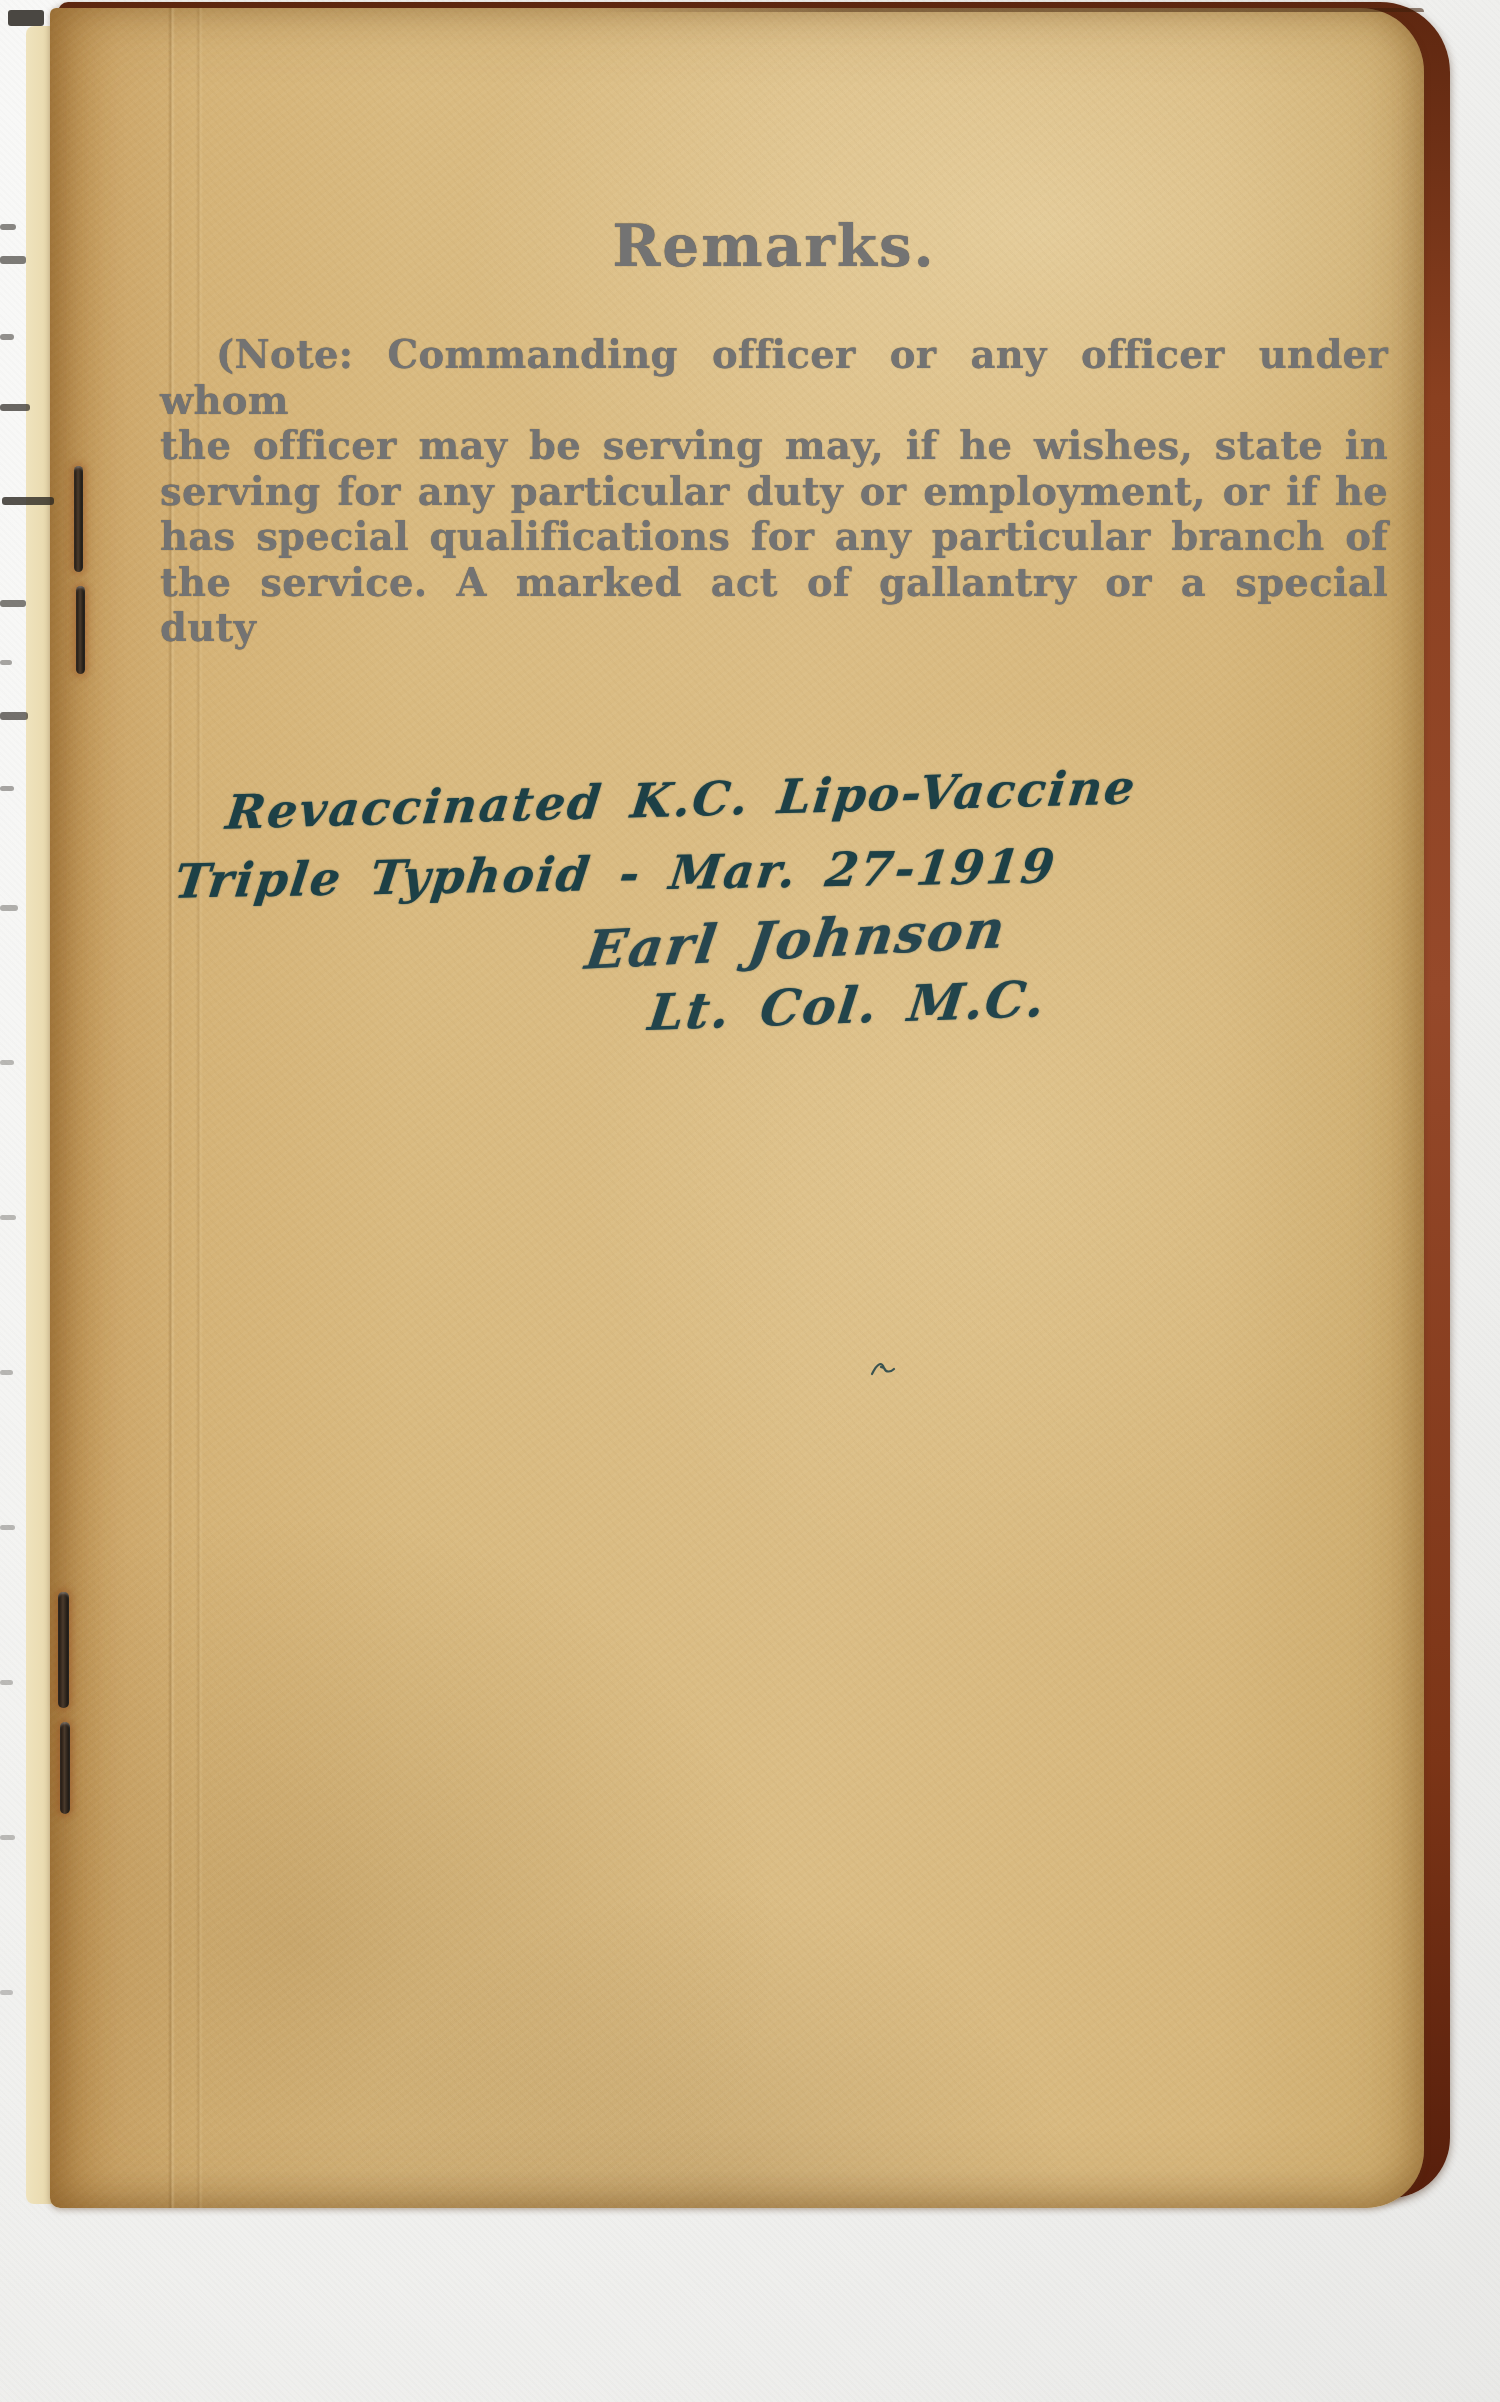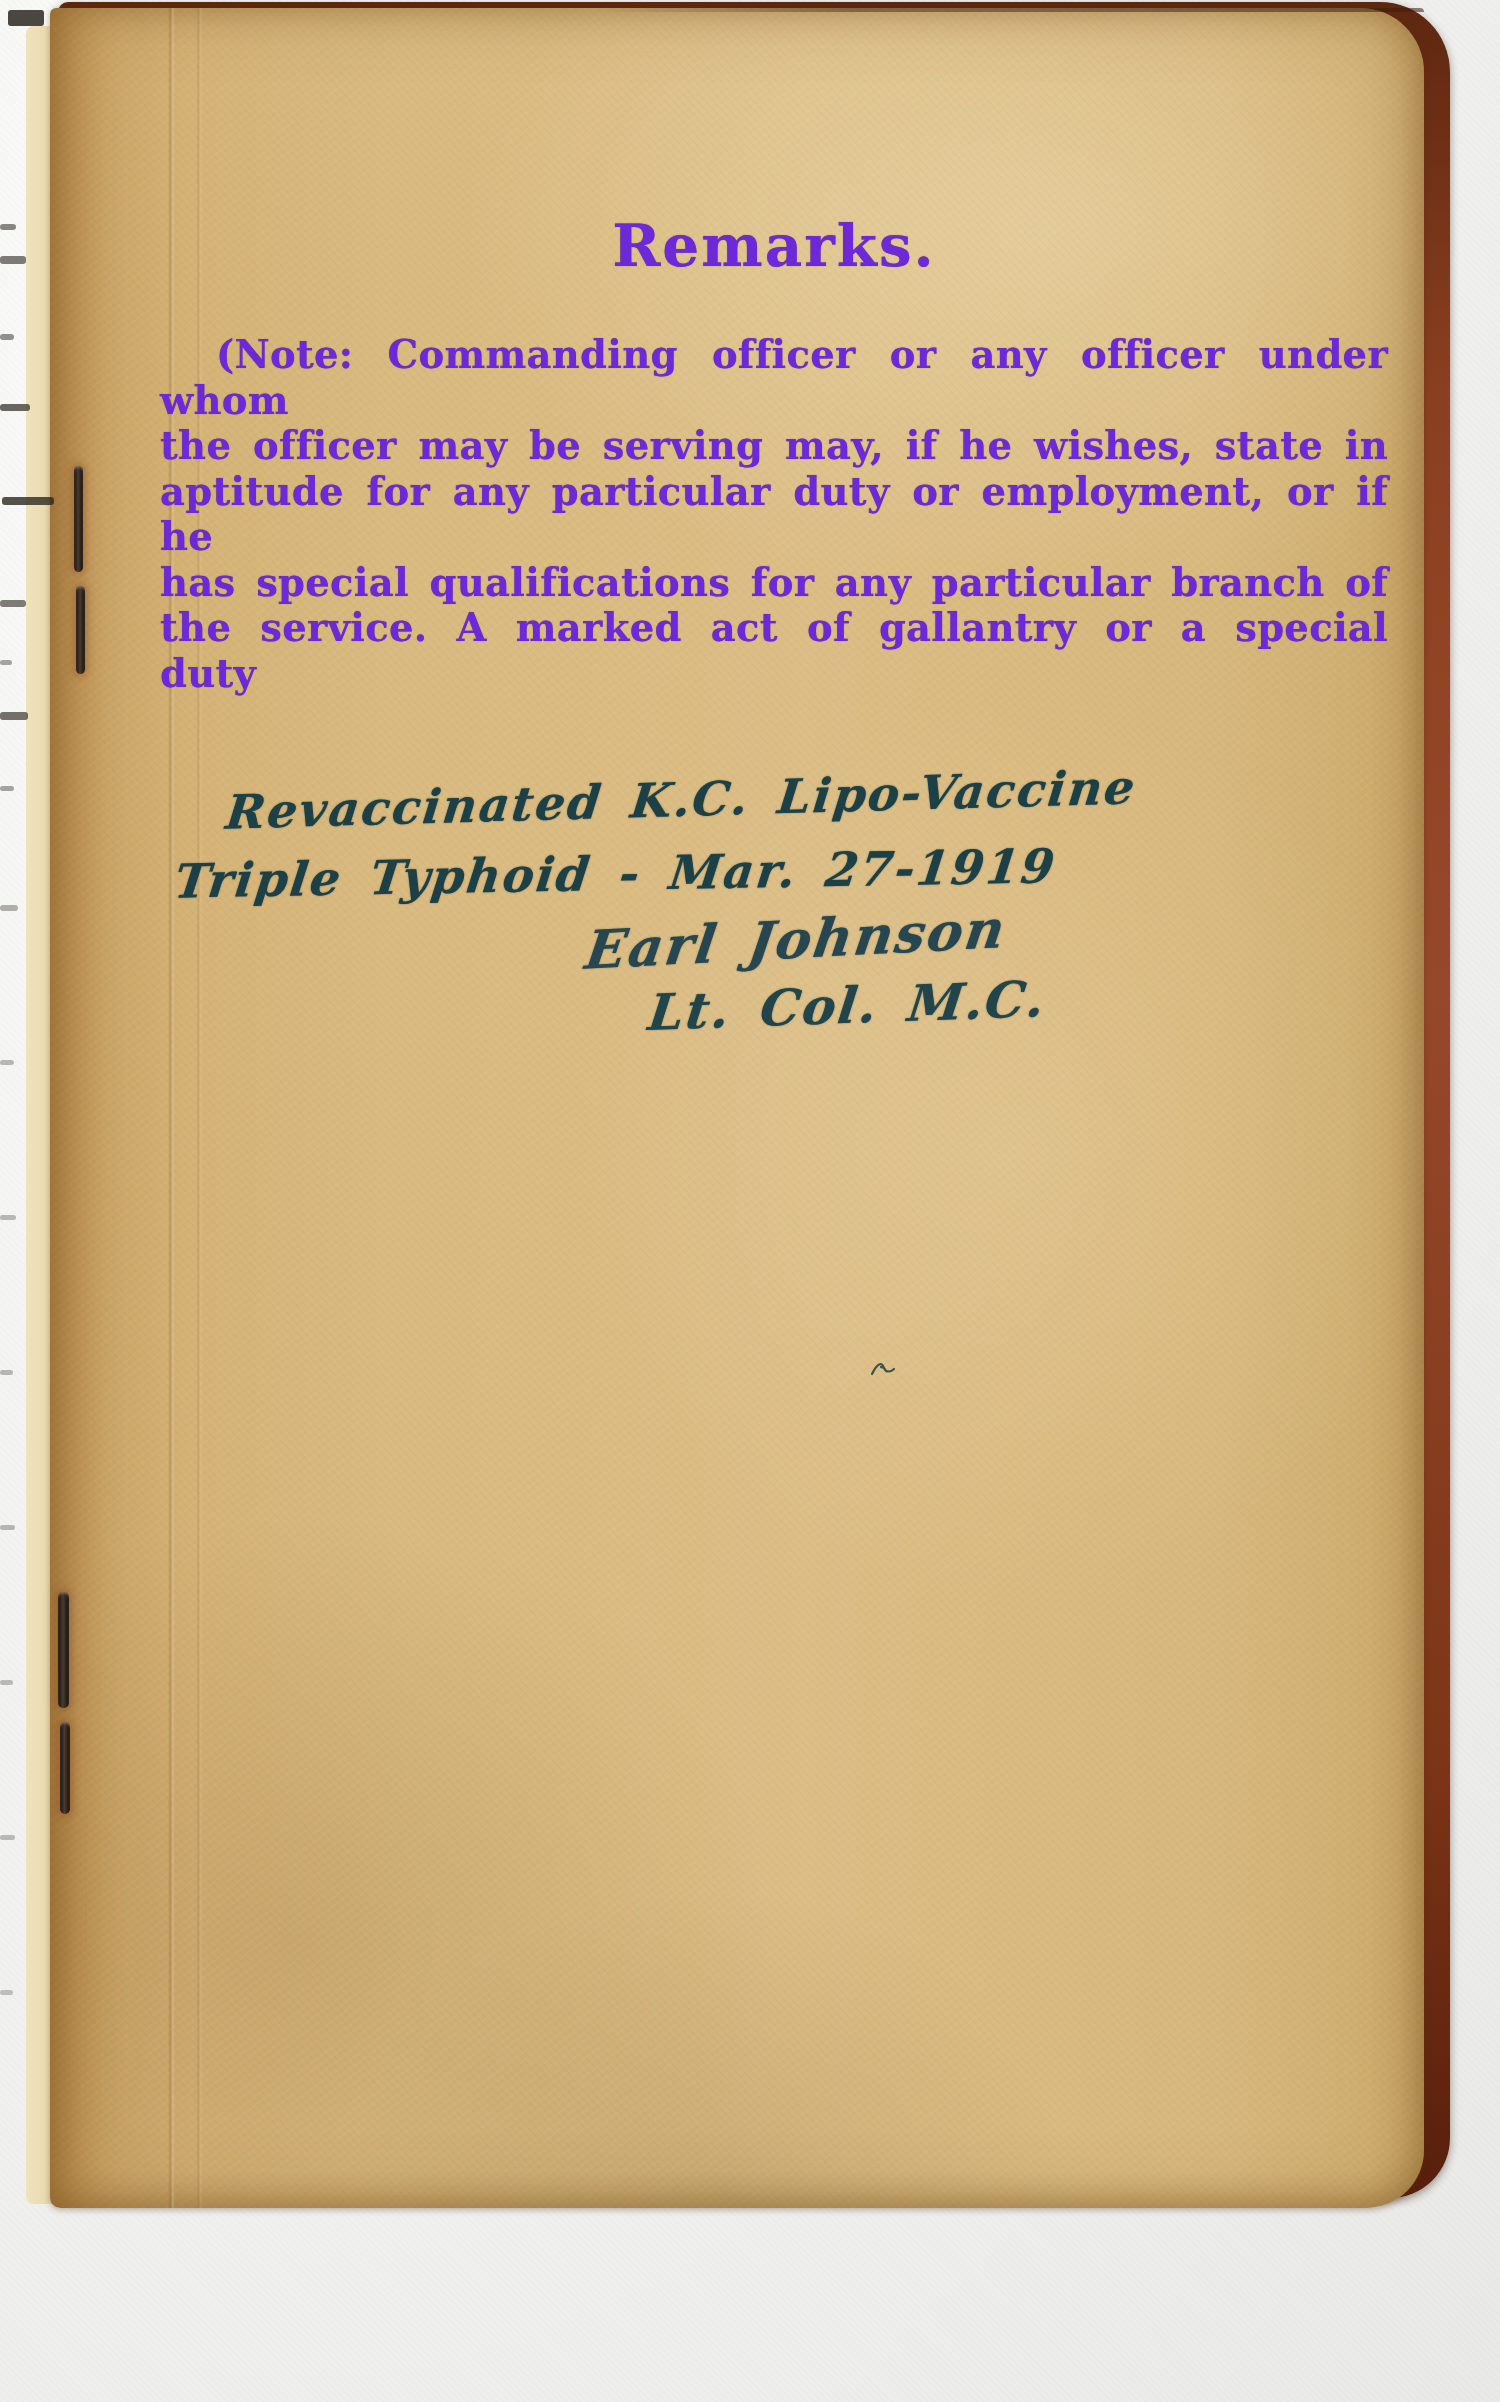--- a/index.html
+++ b/index.html
@@ -63,21 +63,21 @@
     background:linear-gradient(90deg,#1c130c,#4a3a2c 45%,#13100c);
     box-shadow:0 0 7px 3px rgba(140,60,20,.35), inset 0 2px 2px rgba(255,255,255,.25);
   }
 
   
   .tick{position:absolute;background:#2c2822;border-radius:3px;}
 
   
   .text-block{
     position:absolute;left:160px;top:212px;width:1228px;
-    color:#6d28d9;
+    color:#737373;
   }
   .heading{
     text-align:center;
     font-size:58px;font-weight:bold;letter-spacing:2px;
     margin:0 0 52px 0;
     text-shadow:0 0 1px rgba(45,35,15,.65);
   }
   .note{
     font-size:38.5px;font-weight:bold;line-height:45.5px;
     word-spacing:3px;letter-spacing:.3px;
@@ -137,21 +137,21 @@
 <div class="tick" style="left:0;top:1525px;width:15px;height:5px;opacity:.3;"></div>
 <div class="tick" style="left:0;top:1680px;width:13px;height:5px;opacity:.28;"></div>
 <div class="tick" style="left:0;top:1835px;width:15px;height:5px;opacity:.28;"></div>
 <div class="tick" style="left:0;top:1990px;width:13px;height:5px;opacity:.25;"></div>
 
 <div class="text-block">
   <h1 class="heading">Remarks.</h1>
   <div class="note">
     <div class="note-line">(Note: Commanding officer or any officer under whom</div>
     <div class="note-line">the officer may be serving may, if he wishes, state in</div>
-    <div class="note-line">aptitude for any particular duty or employment, or if he</div>
+    <div class="note-line">serving for any particular duty or employment, or if he</div>
     <div class="note-line">has special qualifications for any particular branch of</div>
     <div class="note-line">the service.  A marked act of gallantry or a special duty</div>
   </div>
 </div>
 
 <div class="hand hw1">Revaccinated K.C. Lipo-Vaccine</div>
 <div class="hand hw2">Triple Typhoid - Mar. 27-1919</div>
 <div class="hand hw3">Earl Johnson</div>
 <div class="hand hw4">Lt. Col. M.C.</div>
 

